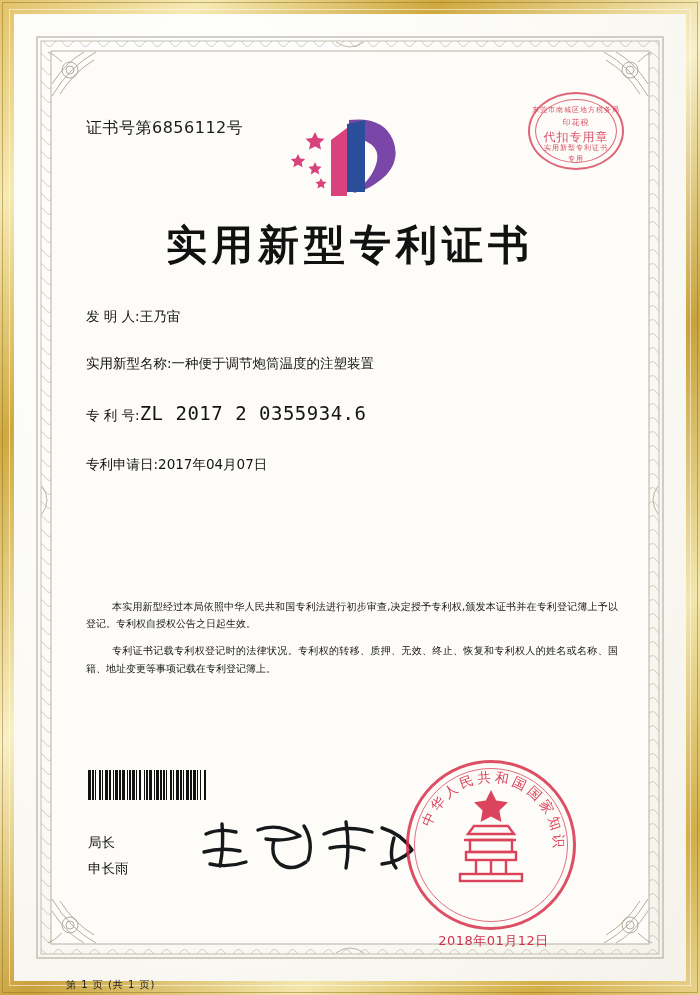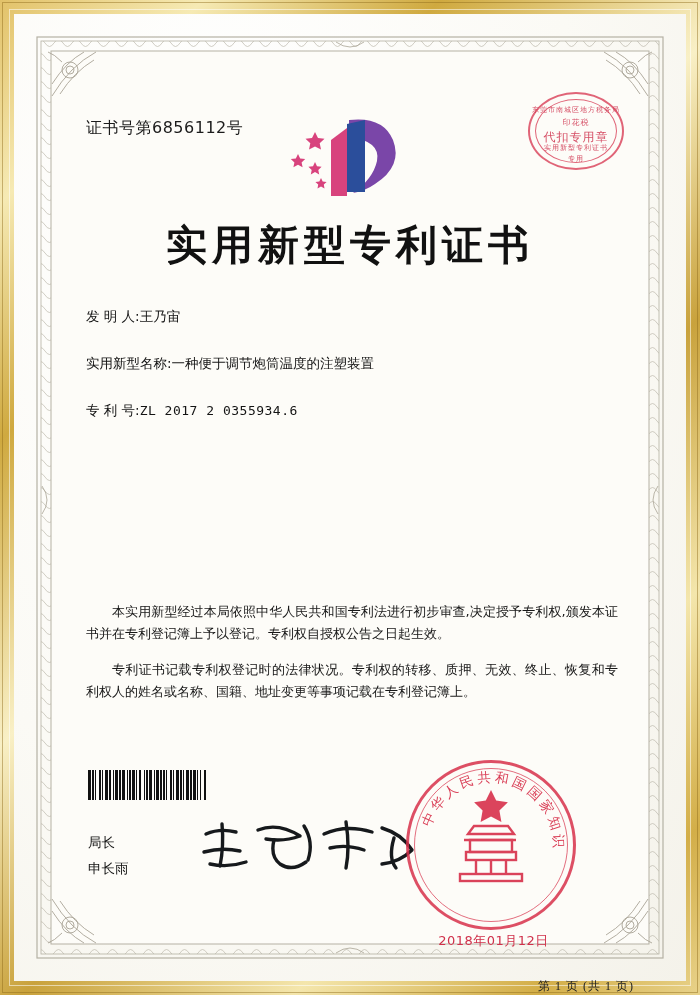--- a/index.html
+++ b/index.html
@@ -150,33 +150,33 @@
     line-height: 1.2;
   }
   .field-label {
     display: inline-block;
   }
   .field-value {
     display: inline-block;
   }
   .mono-num {
     font-family: "DejaVu Sans Mono", "Liberation Mono", monospace;
-    font-size: 13px;
+    font-size: 19px;
     letter-spacing: 0.5px;
   }
 
   
   .paras {
     position: absolute;
     left: 20px;
     right: 16px;
     top: 518px;
   }
   .para {
-    font-size: 13px;
+    font-size: 10px;
     color: #171717;
     line-height: 1.72;
     text-indent: 26px;
     text-align: justify;
     margin-bottom: 2px;
   }
 
   
   .barcode {
     position: absolute;
@@ -243,25 +243,24 @@
     color: #d0304a;
     font-size: 13px;
     letter-spacing: 0.5px;
   }
 
   
   .footer {
     position: absolute;
     left: 0; right: 0;
     top: 908px;
-    text-align: right;
-    font-size: 12px;
+    text-align: left;
+    font-size: 10px;
     color: #222;
     letter-spacing: 1px;
-    font-family: Liberation Serif, serif;
   }
 </style>
 </head>
 <body>
 
 <div class="certificate">
   <div class="frame-outer-bevel"></div>
   <div class="frame-inner-bevel"></div>
 
   <div class="paper">
@@ -363,20 +362,23 @@
       <div class="fields">
         <div class="field-row">
           <span class="field-label">发  明  人:</span><span class="field-value">王乃宙</span>
         </div>
         <div class="field-row">
           <span class="field-label">实用新型名称:</span><span class="field-value">一种便于调节炮筒温度的注塑装置</span>
         </div>
         <div class="field-row">
           <span class="field-label">专  利  号:</span><span class="field-value mono-num">ZL 2017 2 0355934.6</span>
         </div>
+        <div class="field-row">
+          <span class="field-label">专利申请日:</span><span class="field-value">2017年04月07日</span>
+        </div>
       </div>
 
       <div class="paras">
         <p class="para">本实用新型经过本局依照中华人民共和国专利法进行初步审查,决定授予专利权,颁发本证书并在专利登记簿上予以登记。专利权自授权公告之日起生效。</p>
         <p class="para">专利证书记载专利权登记时的法律状况。专利权的转移、质押、无效、终止、恢复和专利权人的姓名或名称、国籍、地址变更等事项记载在专利登记簿上。</p>
       </div>
 
       <div class="barcode" id="barcode">
           <i style="width: 3px; background: rgb(17, 17, 17);"></i>
           <i style="width: 1px; background: transparent;"></i>

